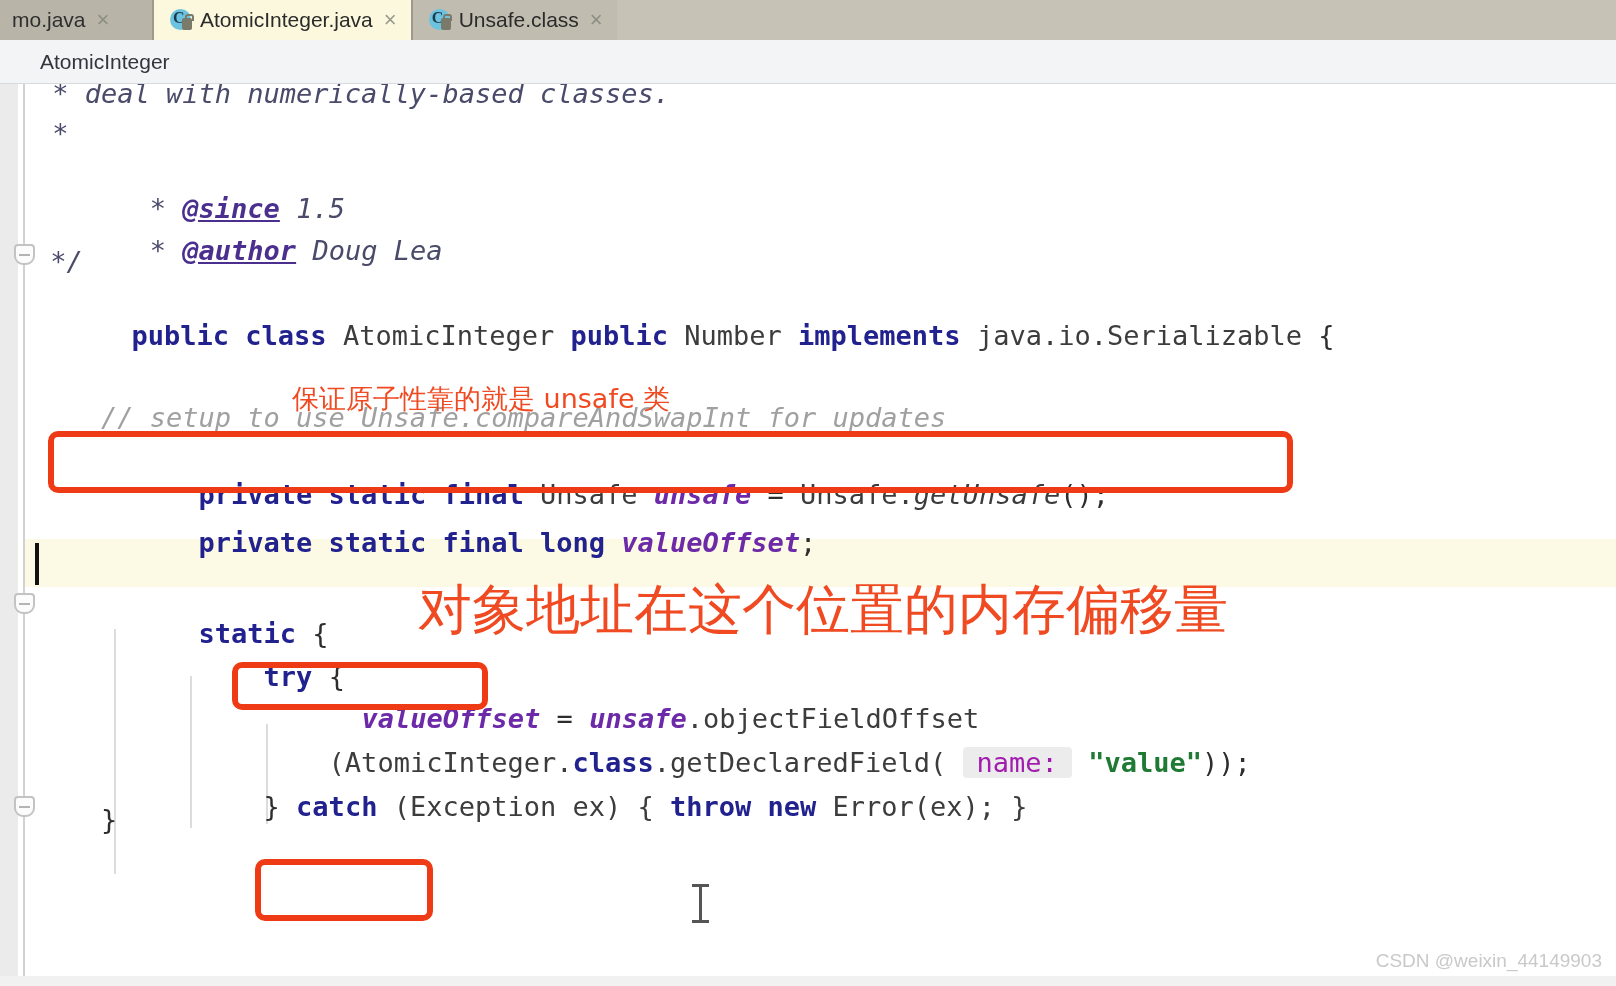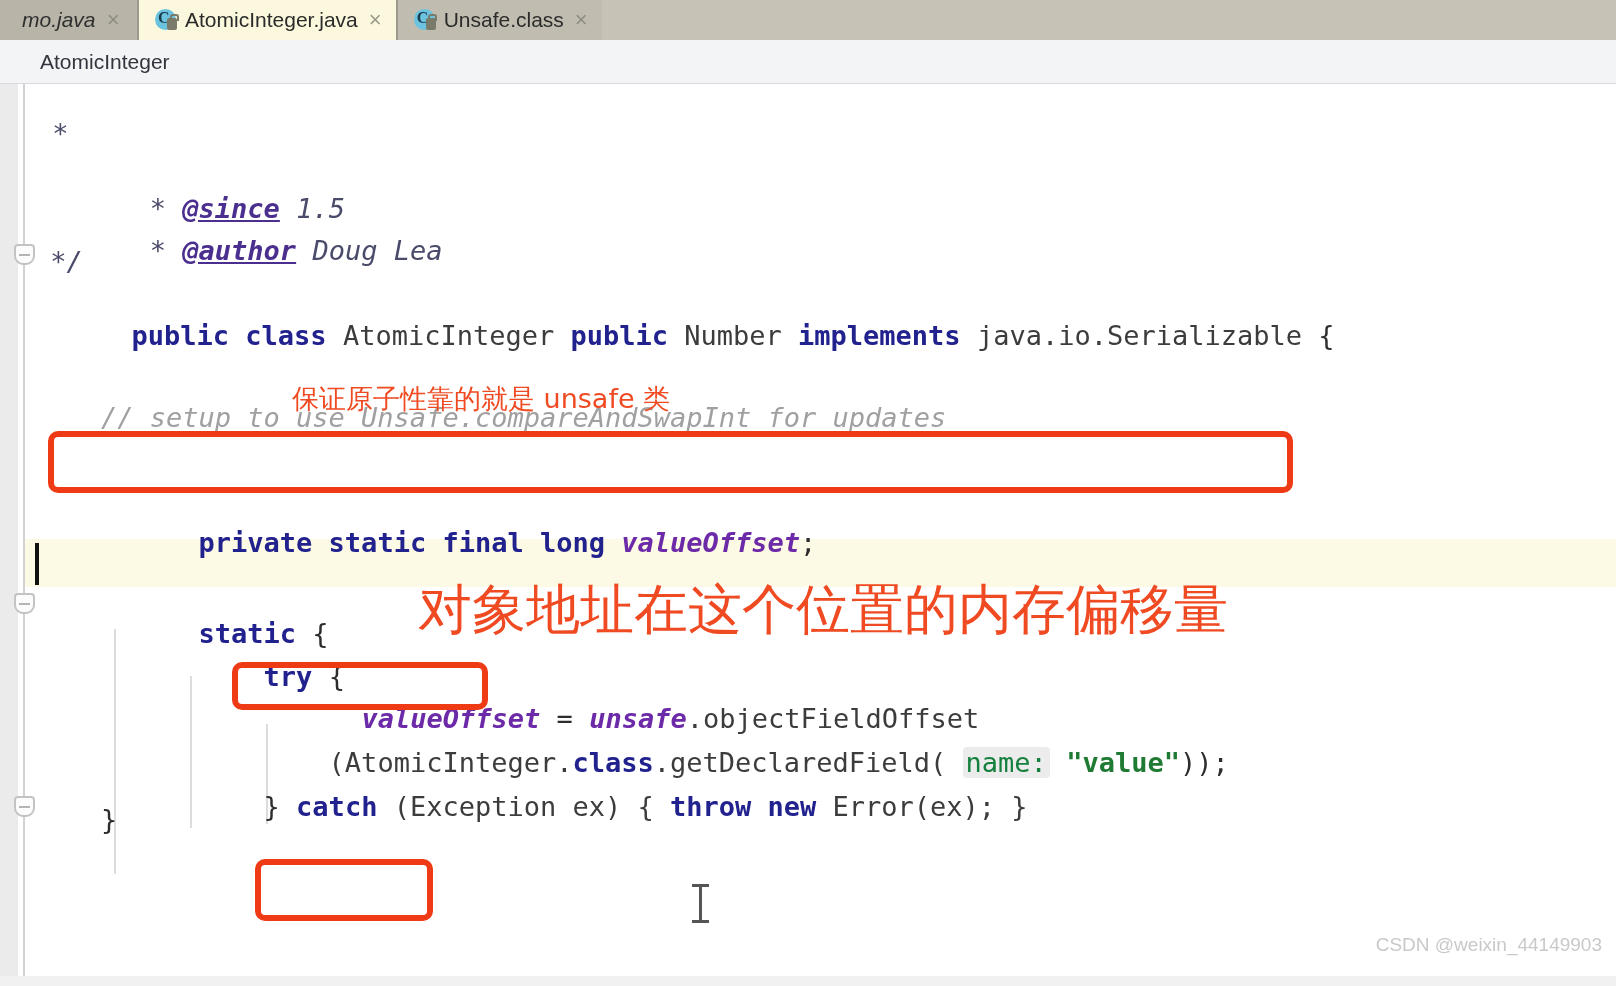--- a/index.html
+++ b/index.html
@@ -109,21 +109,21 @@
   .fieldi{color:#6d2aa8;font-weight:bold;font-style:italic;}
   .fieldi2{color:#7b2fa8;font-weight:bold;font-style:italic;}
   .num{color:#3a3ab0;}
   .str{color:#1f7a34;font-weight:bold;}
   .cmt{color:#a0a0a0;font-style:italic;}
   .jdoc{color:#4a4a6a;font-style:italic;}
   .jtag{color:#4a2f8f;font-weight:bold;font-style:italic;text-decoration:underline;}
   .mth{color:#3c3c3c;font-style:italic;}
   .plain{color:#2d2d2d;}
   .hint{
-    color:#15803d;background:#ececec;border-radius:4px;padding:0 3px;font-style:normal;
+    color:#a21caf;background:#ececec;border-radius:4px;padding:0 14px;font-style:normal;
   }
 
   
   .guide{position:absolute;width:2px;background:#dcdcdc;}
 
   
   .redbox{
     position:absolute;border:6px solid #ee3b16;border-radius:10px;box-sizing:border-box;
   }
   .redtext{
@@ -133,35 +133,35 @@
   }
 
   
   #ibeam{position:absolute;left:690px;top:800px;width:22px;height:40px;}
   #ibeam .stem{position:absolute;left:9px;top:2px;width:3px;height:36px;background:#555;}
   #ibeam .top{position:absolute;left:2px;top:0px;width:17px;height:3px;background:#555;}
   #ibeam .bot{position:absolute;left:2px;top:36px;width:17px;height:3px;background:#555;}
 
   
   #watermark{
-    position:absolute;right:14px;bottom:30px;
+    position:absolute;right:14px;bottom:14px;
     font-size:19px;color:#c9c9c9;
     font-family:"Liberation Sans", sans-serif;
   }
   
   #bottomstrip{
     position:absolute;left:0;bottom:0;width:1616px;height:10px;background:#f1f1f1;
   }
 </style>
 </head>
 <body>
 
 <div id="tabbar">
 
-  <div class="tab inactive-left" style="width:137px;padding-left:16px;font-style:italic;">
+  <div class="tab inactive-left" style="width:152px;padding-left:6px;">
     <span style="margin-left:6px;">mo.java</span>
     <span class="tab-close">×</span>
   </div>
   <div class="tab-sep"></div>
 
   <div class="tab selected">
     <span class="file-icon">
       <span class="disc"></span>
         <span class="cletter">C</span>
         <span class="lock"></span>
@@ -197,40 +197,44 @@
 
   <div id="caretline"></div>
   <div id="caret"></div>
 
   <div class="guide" style="left:114px;top:545px;height:245px;"></div>
   <div class="guide" style="left:190px;top:592px;height:152px;"></div>
   <div class="guide" style="left:266px;top:640px;height:100px;"></div>
 
   <div id="code">
 
+    <div class="ln jdoc" style="top:-6px;left:36px;"> * deal with numerically-based classes.</div>
 
     <div class="ln jdoc" style="top:34px;"> *</div>
 
     <div class="ln" style="top:78px;">
       <span class="jdoc"> * </span><span class="jtag">@since</span><span class="jdoc"> 1.5</span>
     </div>
 
     <div class="ln" style="top:120px;">
       <span class="jdoc"> * </span><span class="jtag">@author</span><span class="jdoc"> Doug Lea</span>
     </div>
 
     <div class="ln jdoc" style="top:162px;left:34px;"> */</div>
 
     <div class="ln" style="top:205px;left:34px;">
       <span class="kw">public class </span><span class="type">AtomicInteger</span><span class="kw"> public </span><span class="type">Number</span><span class="kw"> implements </span><span class="type">java.io.Serializable</span><span class="plain"> {</span>
     </div>
 
 
     <div class="ln cmt" style="top:318px;">    // setup to use Unsafe.compareAndSwapInt for updates</div>
 
+    <div class="ln" style="top:364px;">
+      <span class="kw">    private static final </span><span class="type">Unsafe </span><span class="fieldi">unsafe</span><span class="plain"> = </span><span class="type">Unsafe.</span><span class="mth">getUnsafe</span><span class="plain">();</span>
+    </div>
 
     <div class="ln" style="top:412px;">
       <span class="kw">    private static final long </span><span class="fieldi">valueOffset</span><span class="plain">;</span>
     </div>
 
     <div class="ln" style="top:503px;">
       <span class="kw">    static </span><span class="plain">{</span>
     </div>
 
     <div class="ln" style="top:546px;">

